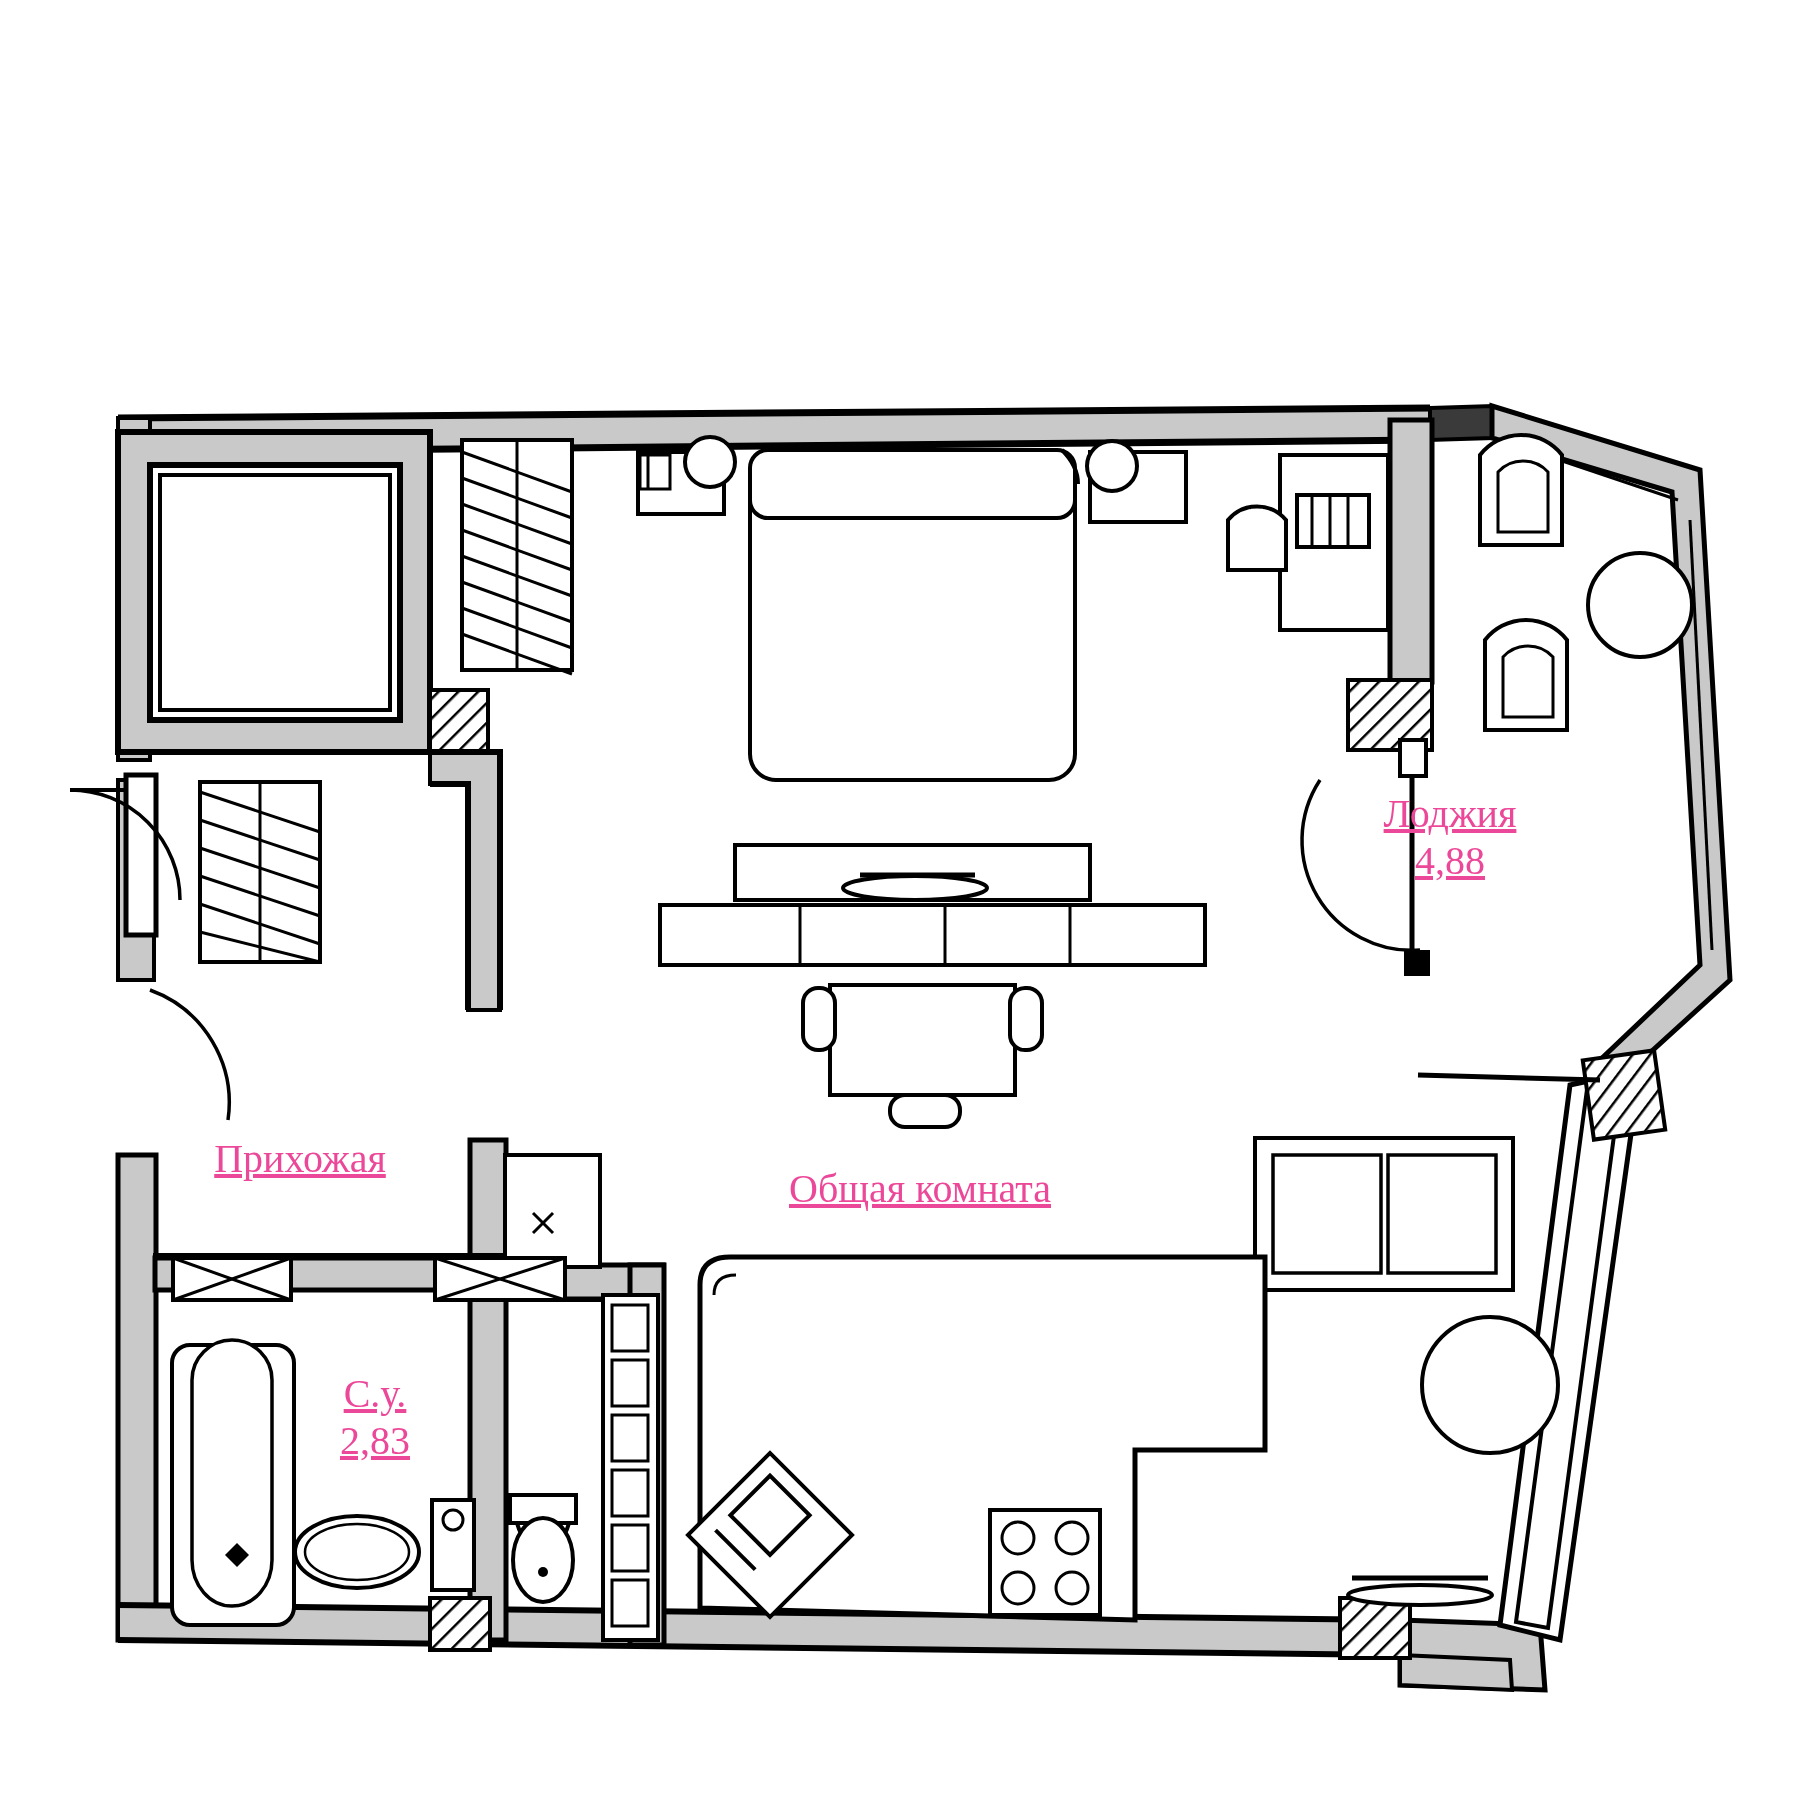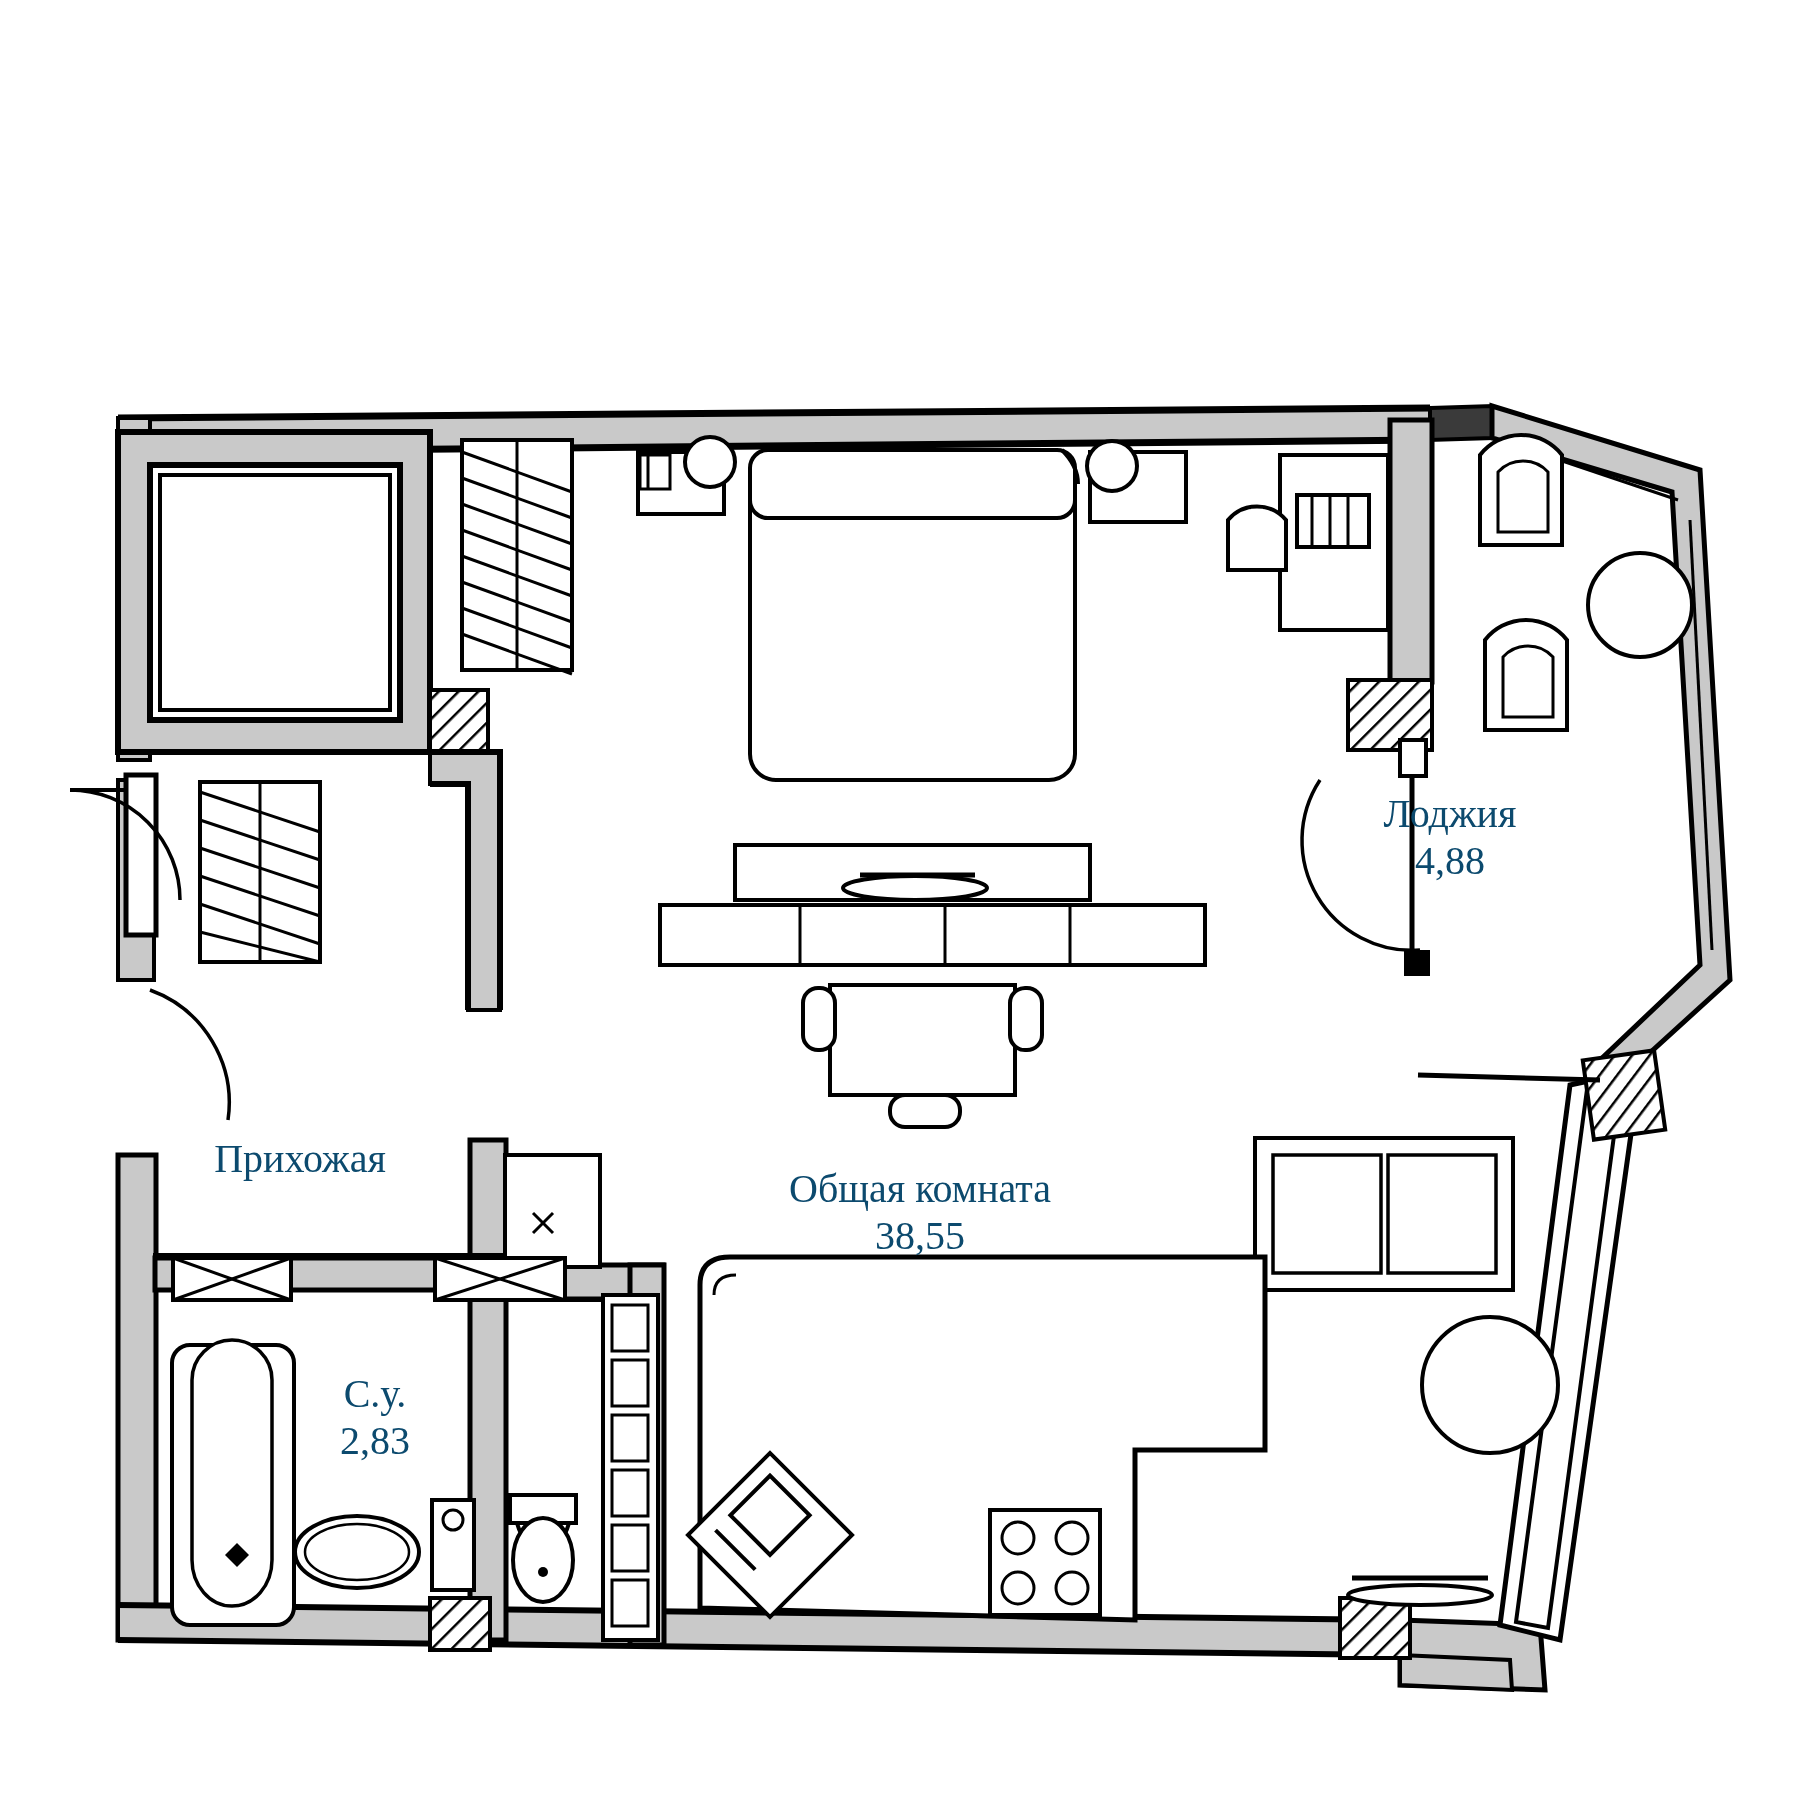--- a/index.html
+++ b/index.html
@@ -18,25 +18,26 @@
   #plan-svg {
     position: absolute;
     left: 0;
     top: 0;
     width: 1800px;
     height: 1800px;
   }
   .room-label {
     position: absolute;
     text-align: center;
-    color: #0c4a6e;
+    color: #ec4899;
     font-family: "Liberation Serif", serif;
     line-height: 1.18;
     white-space: nowrap;
     user-select: none;
+    text-decoration: underline;
   }
   .room-label .name {
     display: block;
     font-size: 40px;
   }
   .room-label .area {
     display: block;
     font-size: 40px;
   }
   #label-hall  { left: 120px; top: 1135px; width: 360px; }
@@ -285,21 +286,20 @@
     <span class="name">Прихожая</span>
   </div>
 
   <div class="room-label" id="label-bath">
     <span class="name">С.у.</span>
     <span class="area">2,83</span>
   </div>
 
   <div class="room-label" id="label-main">
     <span class="name">Общая комната</span>
-    <span class="area">38,55</span>
   </div>
 
   <div class="room-label" id="label-logg">
     <span class="name">Лоджия</span>
     <span class="area">4,88</span>
   </div>
 
 </div>
 
 </body></html>

